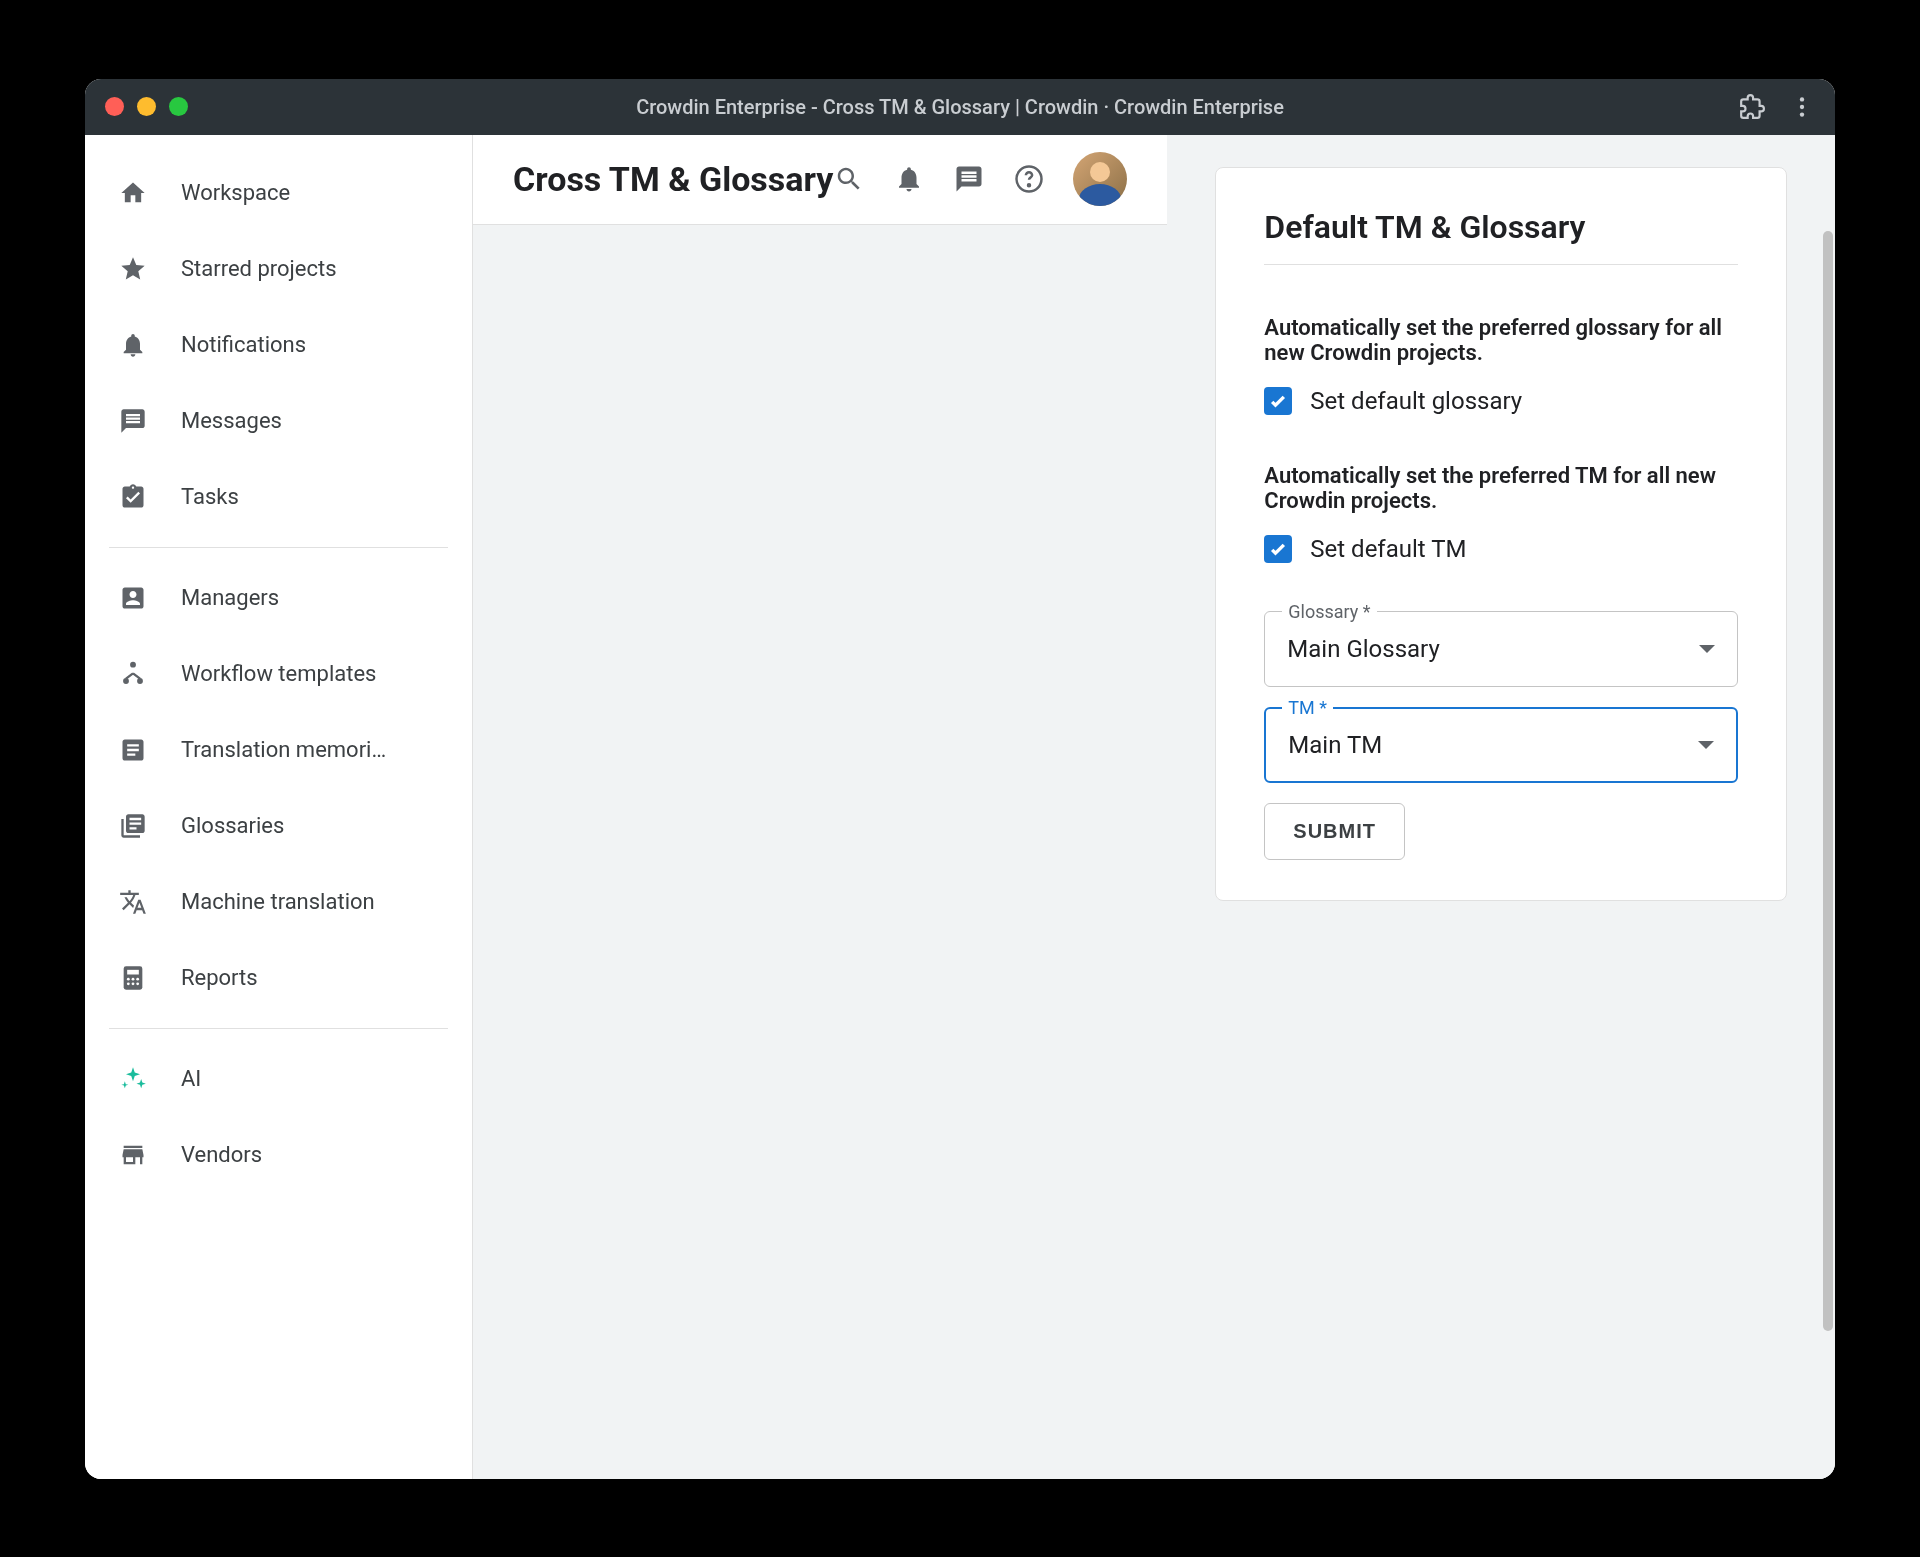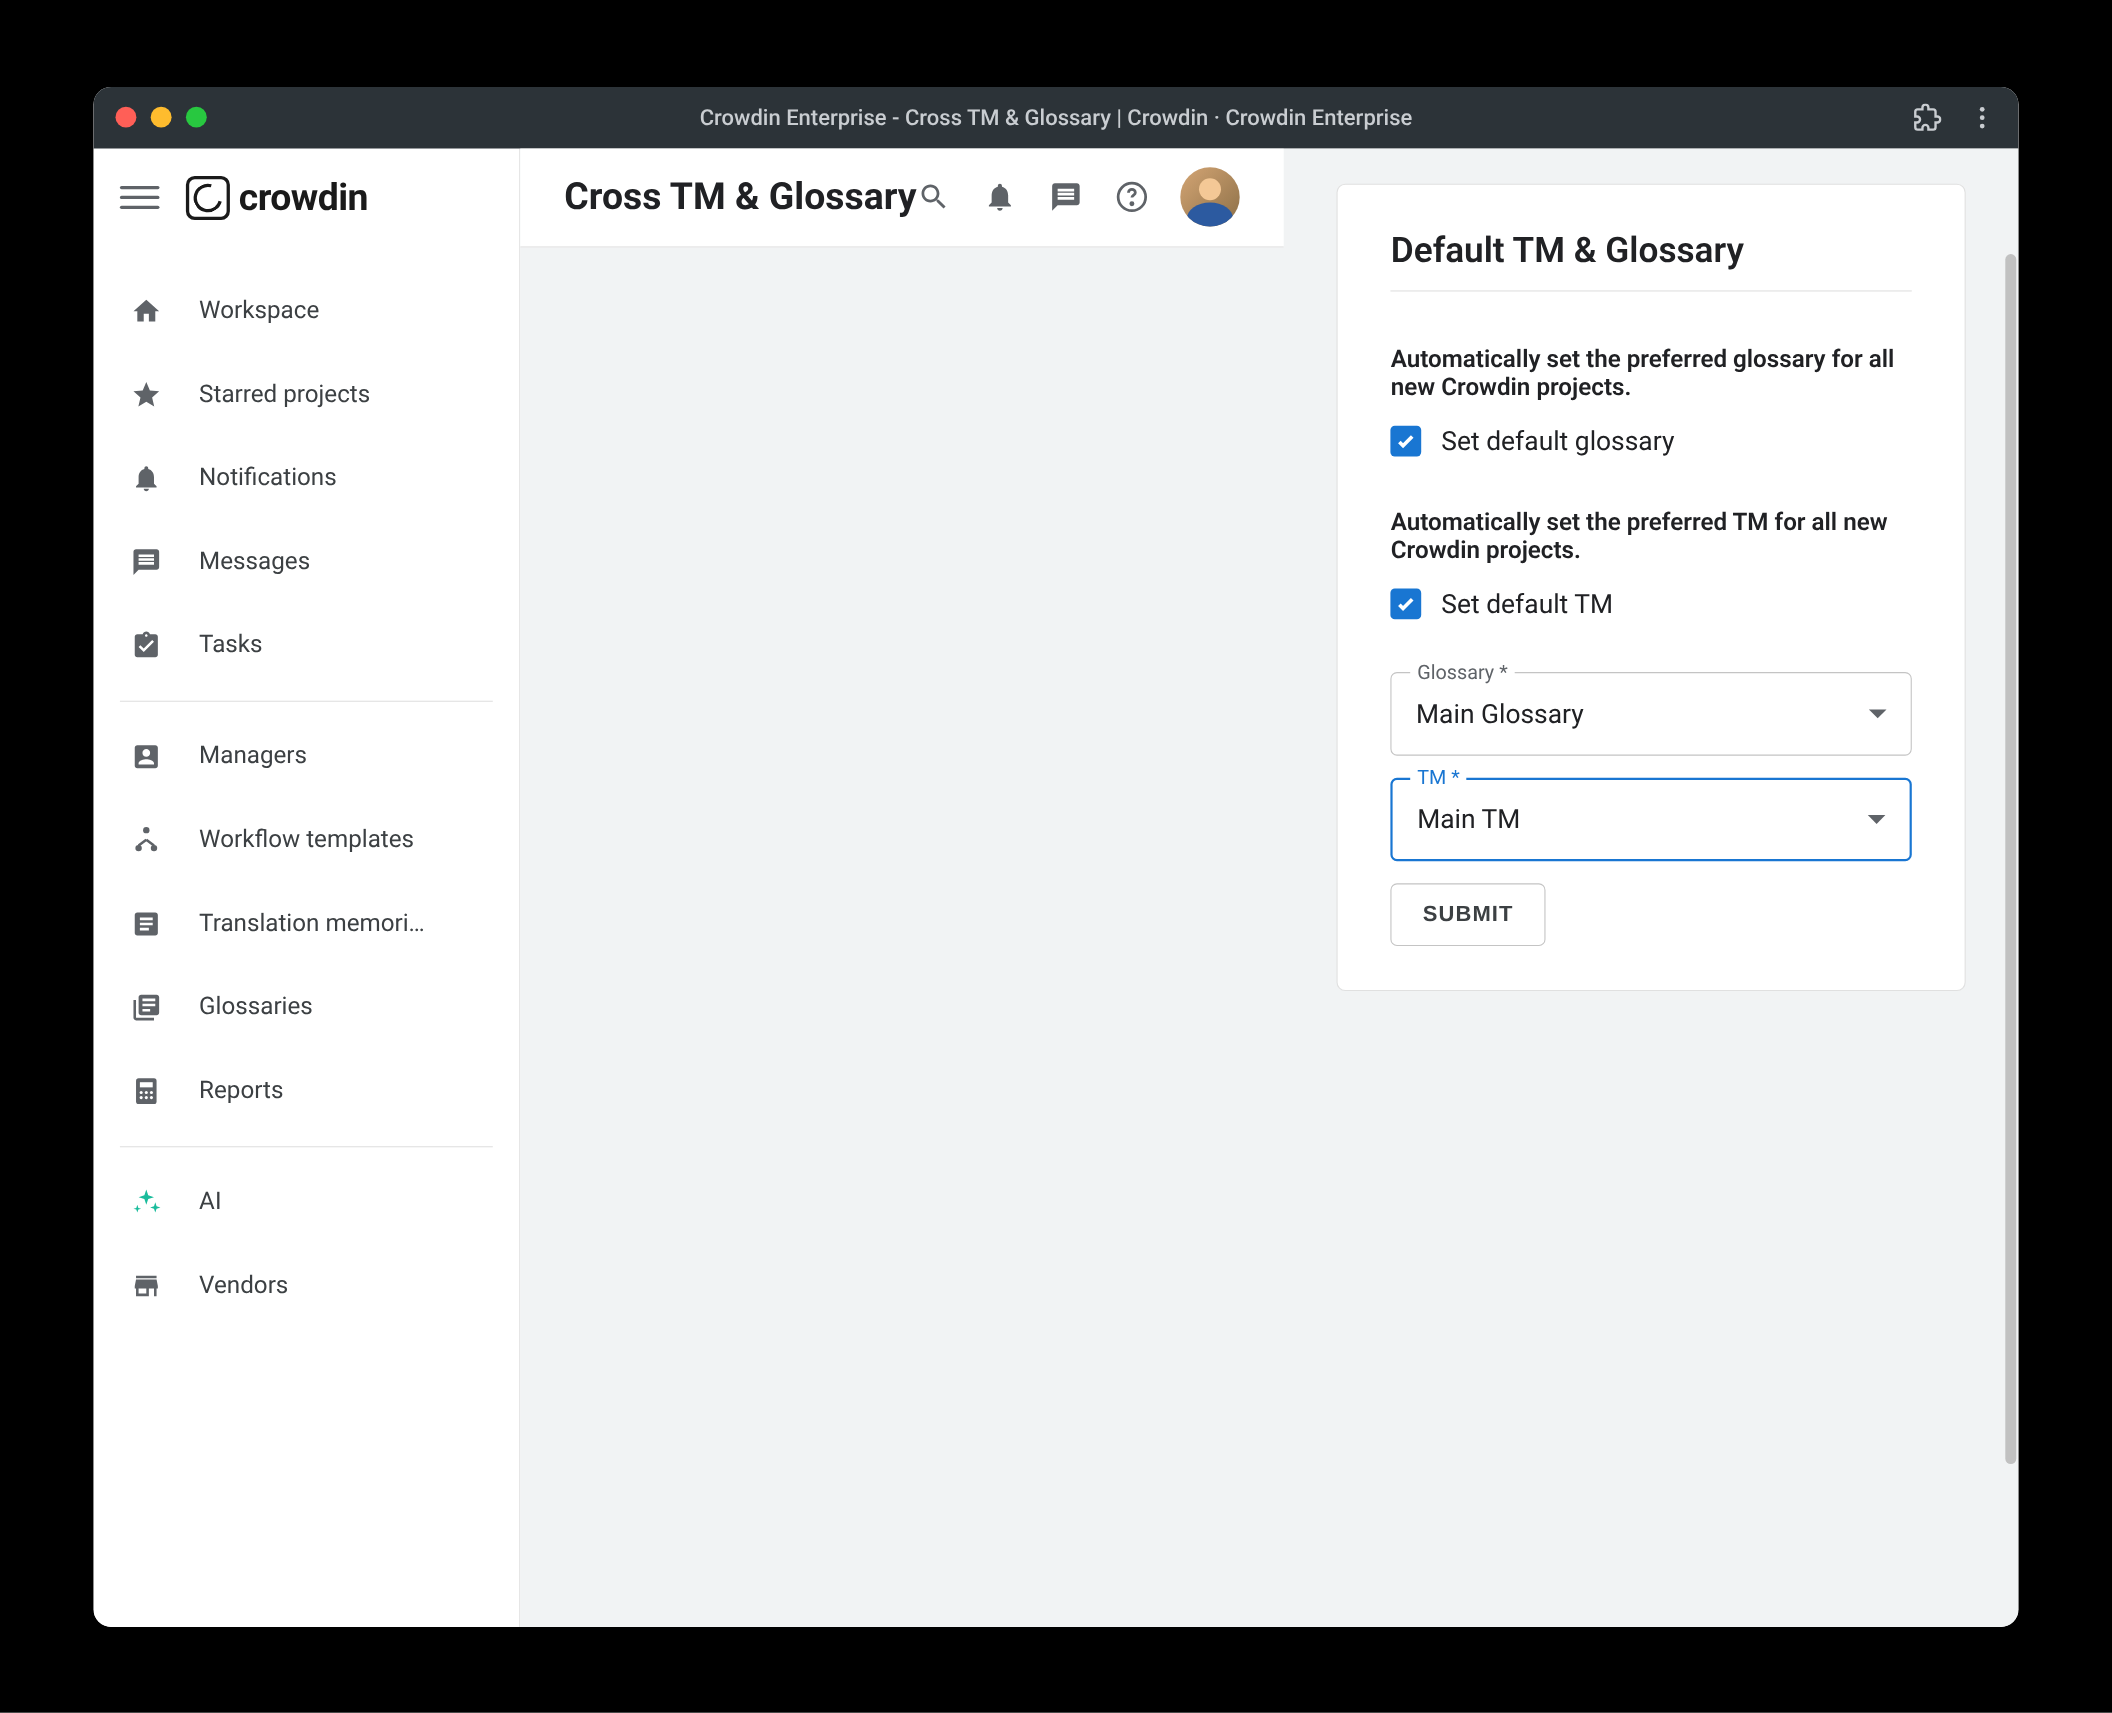--- a/index.html
+++ b/index.html
@@ -360,31 +360,20 @@
             <circle cx="12" cy="5" r="2"></circle>
             <circle cx="12" cy="12" r="2"></circle>
             <circle cx="12" cy="19" r="2"></circle>
           </svg>
       </div>
     </div>
   </div>
 
   <div class="app-body">
     <div class="sidebar-col">
-      <div class="sidebar-header">
-        <div class="hamburger">
-          <span></span>
-            <span></span>
-            <span></span>
-        </div>
-        <div class="logo">
-          <div class="logo-mark"></div>
-          <div class="logo-text">crowdin</div>
-        </div>
-      </div>
       <div class="sidebar-nav">
         <div class="nav-item">
           <div class="nav-icon">
               <svg viewBox="0 0 24 24" fill="currentColor">
                 <path d="M10 20v-6h4v6h5v-8h3L12 3 2 12h3v8z"></path>
               </svg>
             </div>
           <div class="nav-label">Workspace</div>
         </div>
         <div class="nav-item">
@@ -448,20 +437,28 @@
             </div>
           <div class="nav-label">Translation memori…</div>
         </div>
         <div class="nav-item">
           <div class="nav-icon">
               <svg viewBox="0 0 24 24" fill="currentColor">
                 <path d="M4 6H2v14c0 1.1.9 2 2 2h14v-2H4V6zm16-4H8c-1.1 0-2 .9-2 2v12c0 1.1.9 2 2 2h12c1.1 0 2-.9 2-2V4c0-1.1-.9-2-2-2zm-1 9H9V9h10v2zm-4 4H9v-2h6v2zm4-8H9V5h10v2z"></path>
               </svg>
             </div>
           <div class="nav-label">Glossaries</div>
+        </div>
+        <div class="nav-item">
+          <div class="nav-icon">
+              <svg viewBox="0 0 24 24" fill="currentColor">
+                <path d="M12.87 15.07l-2.54-2.51.03-.03c1.74-1.94 2.98-4.17 3.71-6.53H17V4h-7V2H8v2H1v2h11.17C11.5 7.92 10.44 9.75 9 11.35 8.07 10.32 7.3 9.19 6.69 8h-2c.73 1.63 1.73 3.17 2.98 4.56l-5.09 5.02L4 19l5-5 3.11 3.11.76-2.04zM18.5 10h-2L12 22h2l1.12-3h4.75L21 22h2l-4.5-12zm-2.62 7l1.62-4.33L19.12 17h-3.24z"></path>
+              </svg>
+            </div>
+          <div class="nav-label">Machine translation</div>
         </div>
         <div class="nav-item">
           <div class="nav-icon">
               <svg viewBox="0 0 24 24" fill="currentColor">
                 <rect x="4" y="2" width="16" height="20" rx="2"></rect>
                 <rect x="7" y="5" width="10" height="4" fill="#fff"></rect>
                 <circle cx="8" cy="13" r="1.2" fill="#fff"></circle>
                 <circle cx="12" cy="13" r="1.2" fill="#fff"></circle>
                 <circle cx="16" cy="13" r="1.2" fill="#fff"></circle>
                 <circle cx="8" cy="17" r="1.2" fill="#fff"></circle>

